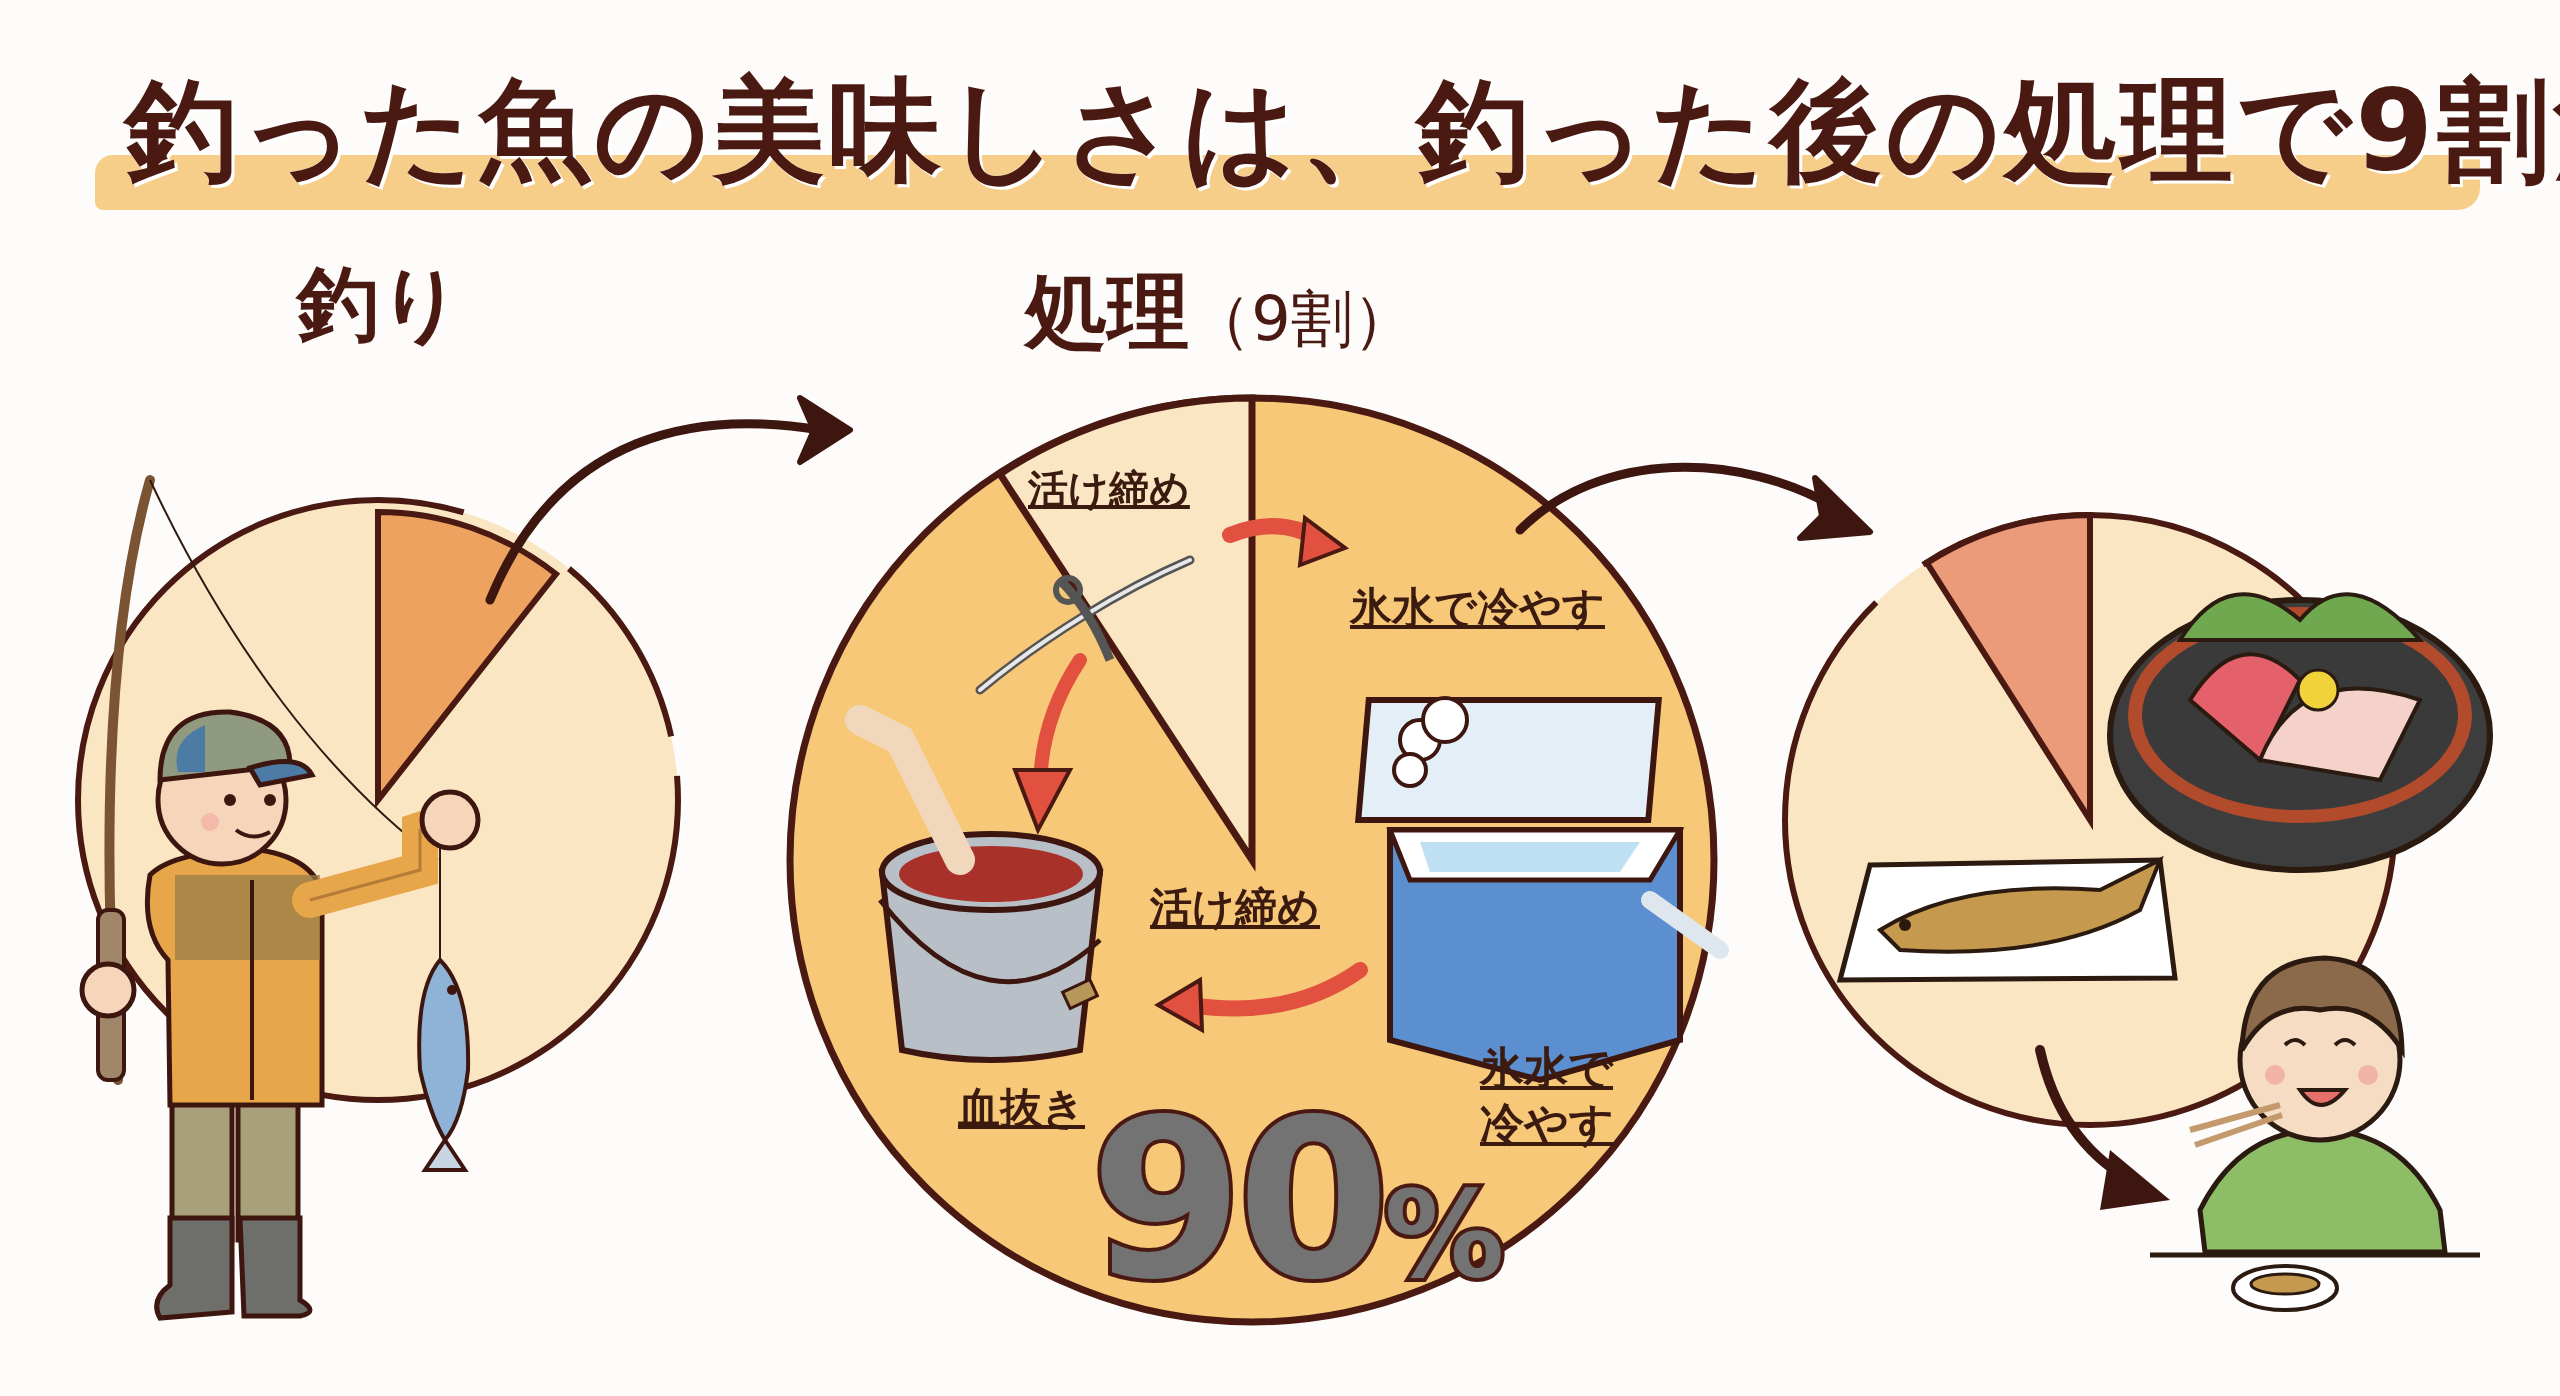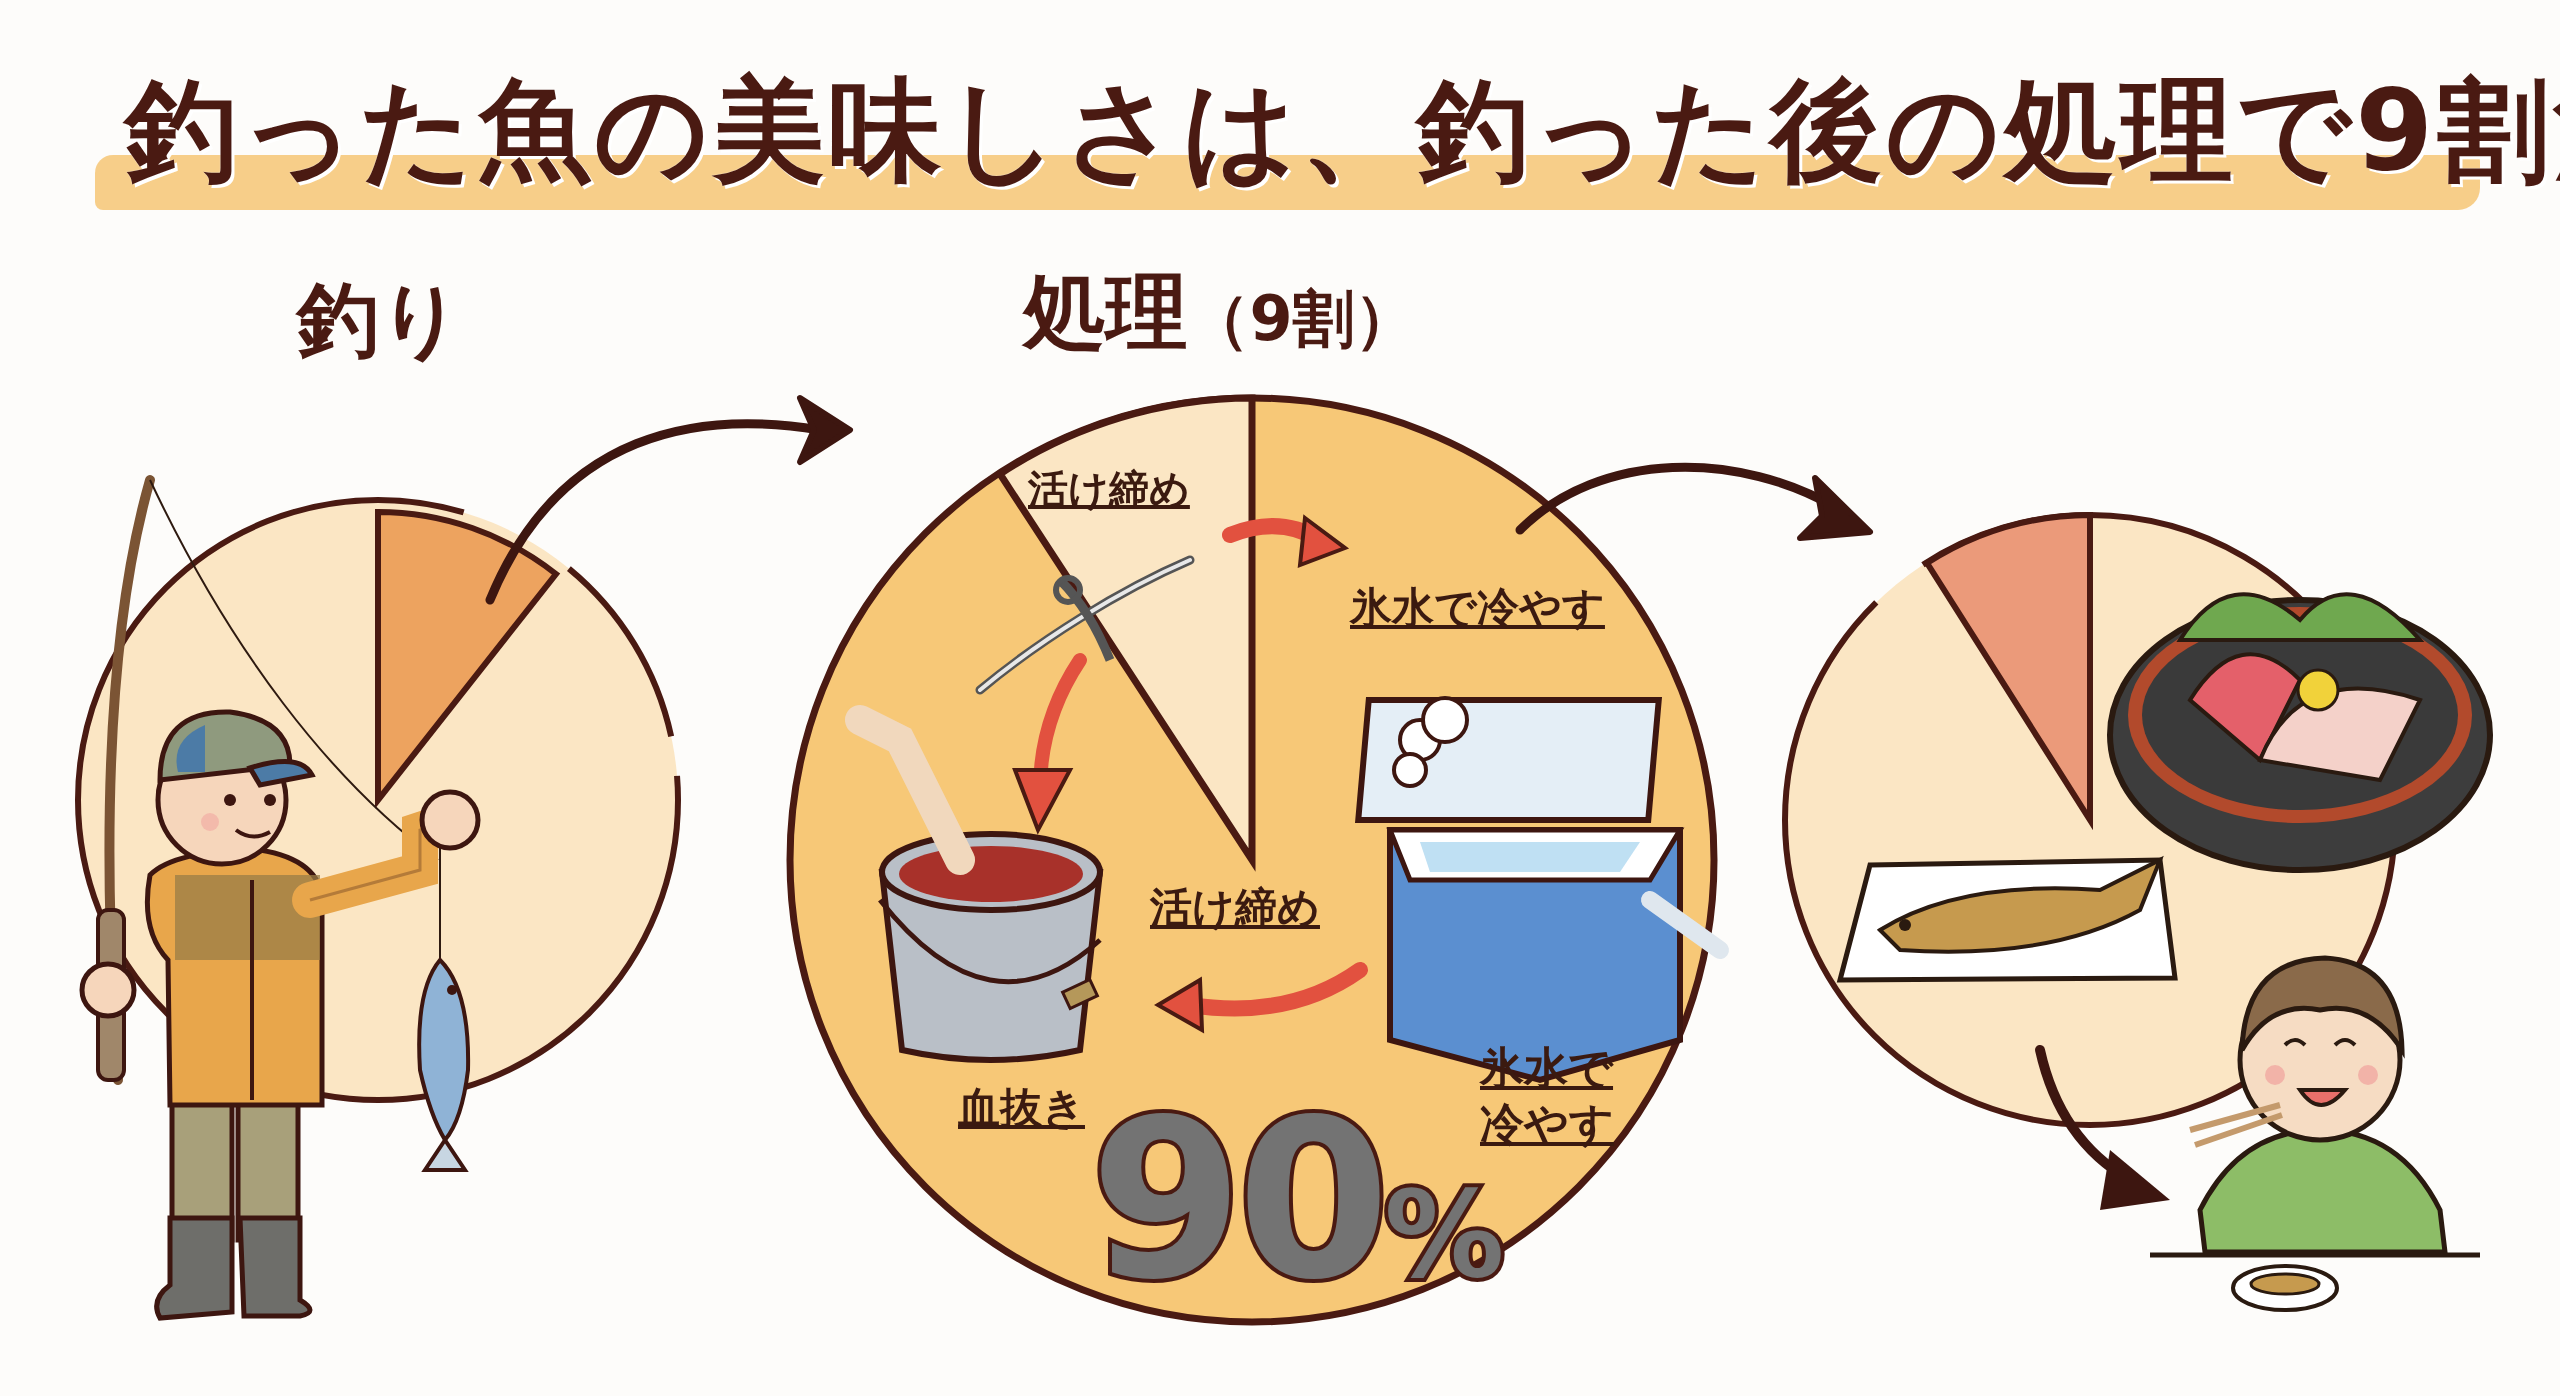--- a/index.html
+++ b/index.html
@@ -16,21 +16,21 @@
     background: #f6c97c; border-radius: 18px 6px 22px 8px; opacity: .9;
   }
   .headline {
     position: absolute; left: 125px; top: 20px; width: 2360px;
     font-size: 112px; font-weight: bold; letter-spacing: 4px; line-height: 140px;
     color: #4a1a12; white-space: nowrap;
     text-shadow: 0 0 1px #fff, 3px 3px 0 #fff;
   }
   .section-title { position: absolute; text-align: center; font-weight: bold; color: #4a1a12; }
   .section-title .main { display: block; font-size: 82px; line-height: 100px; }
-  .section-title .sub { display: block; font-size: 60px; line-height: 80px; font-weight: bold; }
+  .section-title .sub { display: block; font-size: 60px; line-height: 80px; font-weight: normal; }
   svg.art { position: absolute; left: 0; top: 0; }
   .label {
     position: absolute; font-weight: bold; color: #3b1a10; white-space: nowrap; text-decoration: underline;
   }
   .big-pct {
     position: absolute; left: 1090px; top: 1090px;
     font-size: 220px; font-weight: bold; color: #737373; letter-spacing: -6px;
     -webkit-text-stroke: 8px #4a1a12; paint-order: stroke fill;
     line-height: 220px;
   }
@@ -174,21 +174,21 @@
     <circle cx="2275" cy="1075" r="10" fill="#f2b3a8"></circle>
     <circle cx="2368" cy="1075" r="10" fill="#f2b3a8"></circle>
     <line x1="2190" y1="1130" x2="2280" y2="1105" stroke="#c49a6c" stroke-width="6"></line>
     <line x1="2195" y1="1145" x2="2282" y2="1115" stroke="#c49a6c" stroke-width="6"></line>
     <line x1="2150" y1="1255" x2="2480" y2="1255" stroke="#2a1a10" stroke-width="5"></line>
     <ellipse cx="2285" cy="1288" rx="52" ry="22" fill="#ffffff" stroke="#2a1a10" stroke-width="4"></ellipse>
     <ellipse cx="2285" cy="1284" rx="34" ry="10" fill="#c69a4e" stroke="#2a1a10" stroke-width="3"></ellipse>
   </g>
 </svg>
 
-<div class="section-title" style="left:230px; top:270px; width:300px;">
+<div class="section-title" style="left:230px; top:254px; width:300px;">
   <span class="main">釣り</span>
 </div>
 <div class="section-title" style="left:940px; top:262px; width:560px;">
   <span class="main" style="display:inline;">処理</span><span class="sub" style="display:inline; font-size:62px;">（9割）</span>
 </div>
 <div class="section-title" style="left:1820px; top:290px; width:640px;">
 </div>
 
 <div class="label" style="left:1028px; top:462px; font-size:40px;">活け締め</div>
 <div class="label" style="left:1312px; top:580px; font-size:42px;margin-left:38px;">氷水で冷やす</div>

